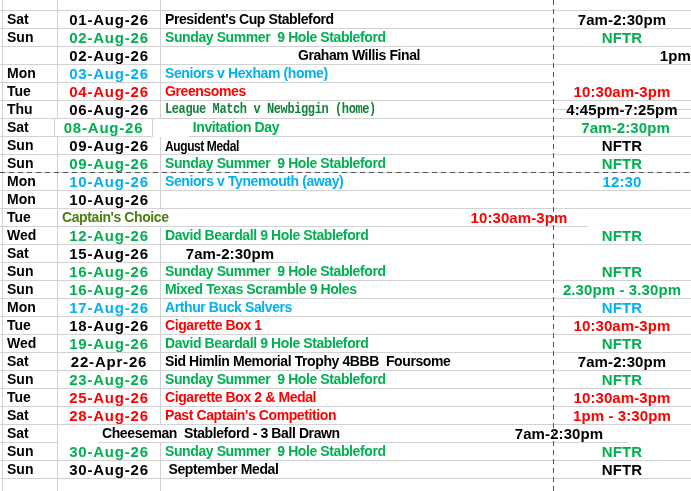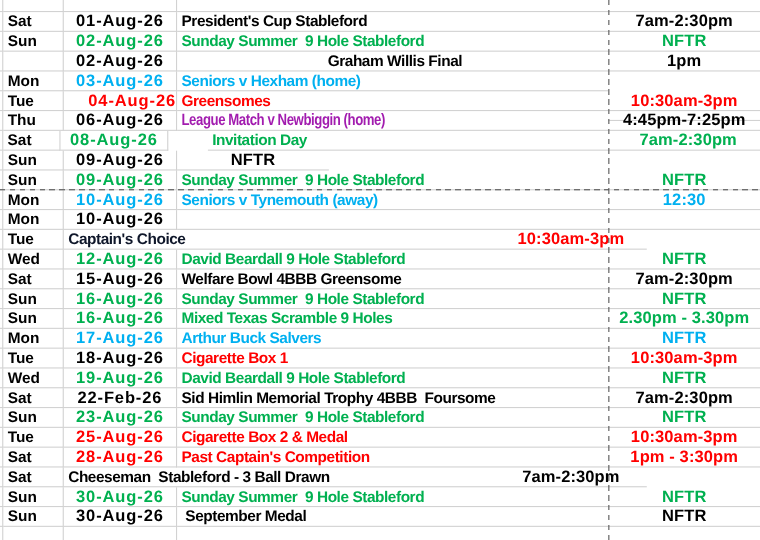--- a/index.html
+++ b/index.html
@@ -69,54 +69,55 @@
         <div class="cell c-day">Sun</div>
         <div class="cell c-date" style="color: rgb(0, 176, 80);">02-Aug-26</div>
         <div class="cell c-event" style="color: rgb(0, 176, 80);"><span>Sunday Summer  9 Hole Stableford</span></div>
         <div class="cell c-time" style="color: rgb(0, 176, 80);">NFTR</div>
       </div>
       <div class="row">
         <div class="cell c-gutter"></div>
         <div class="cell c-day"></div>
         <div class="cell c-date" style="color: rgb(0, 0, 0);">02-Aug-26</div>
         <div class="cell c-event" style="color: rgb(0, 0, 0); text-align: center;"><span>Graham Willis Final</span></div>
-        <div class="cell c-time" style="color: rgb(0, 0, 0);">1pm</div>
+        <div class="cell c-time" style="color: rgb(0, 0, 0); text-align: right;">1pm</div>
       </div>
       <div class="row">
         <div class="cell c-gutter"></div>
         <div class="cell c-day">Mon</div>
         <div class="cell c-date" style="color: rgb(0, 176, 240);">03-Aug-26</div>
         <div class="cell c-event" style="color: rgb(0, 176, 240);"><span>Seniors v Hexham (home)</span></div>
         <div class="cell c-time" style="color: rgb(0, 176, 240); margin-top: 44px;">12:30pm</div>
       </div>
       <div class="row">
         <div class="cell c-gutter"></div>
         <div class="cell c-day">Tue</div>
-        <div class="cell c-date" style="color: rgb(255, 0, 0); text-align: right;">04-Aug-26</div>
+        <div class="cell c-date" style="color: rgb(255, 0, 0);">04-Aug-26</div>
         <div class="cell c-event" style="color: rgb(255, 0, 0);"><span>Greensomes</span></div>
         <div class="cell c-time" style="color: rgb(255, 0, 0);">10:30am-3pm</div>
       </div>
       <div class="row">
         <div class="cell c-gutter"></div>
         <div class="cell c-day">Thu</div>
         <div class="cell c-date" style="color: rgb(0, 0, 0);">06-Aug-26</div>
-        <div class="cell c-event" style="color: #a21caf;"><span class="narrow">League Match v Newbiggin (home)</span></div>
+        <div class="cell c-event" style="color: #15803d; font-family: Liberation Mono, monospace;"><span class="narrow">League Match v Newbiggin (home)</span></div>
         <div class="cell c-time" style="color: rgb(0, 0, 0);">4:45pm-7:25pm</div>
       </div>
       <div class="row">
         <div class="cell c-gutter"></div>
         <div class="cell c-day">Sat</div>
         <div class="cell c-date" style="color: rgb(0, 176, 80);">08-Aug-26</div>
         <div class="cell c-event" style="color: rgb(0, 176, 80); margin-left: 36px;"><span>Invitation Day</span></div>
         <div class="cell c-time" style="color: rgb(0, 176, 80);">7am-2:30pm</div>
       </div>
       <div class="row">
         <div class="cell c-gutter"></div>
         <div class="cell c-day">Sun</div>
         <div class="cell c-date" style="color: rgb(0, 0, 0);">09-Aug-26</div>
+        <div class="cell c-event" style="color: rgb(0, 0, 0);"><span class="narrow">August Medal</span></div>
         <div class="cell c-time" style="color: rgb(0, 0, 0);">NFTR</div>
       </div>
       <div class="row">
         <div class="cell c-gutter"></div>
         <div class="cell c-day">Sun</div>
         <div class="cell c-date" style="color: rgb(0, 176, 80);">09-Aug-26</div>
         <div class="cell c-event" style="color: rgb(0, 176, 80);"><span>Sunday Summer  9 Hole Stableford</span></div>
         <div class="cell c-time" style="color: rgb(0, 176, 80);">NFTR</div>
       </div>
       <div class="row">
@@ -129,35 +130,34 @@
       <div class="row">
         <div class="cell c-gutter"></div>
         <div class="cell c-day">Mon</div>
         <div class="cell c-date" style="color: rgb(0, 0, 0);">10-Aug-26</div>
         <div class="cell c-event" style="color: rgb(0, 0, 0); margin-top: 16px;"><span>Hollow Tining Week</span></div>
         <div class="cell c-time" style="color: rgb(0, 0, 0);"></div>
       </div>
       <div class="row">
         <div class="cell c-gutter"></div>
         <div class="cell c-day">Tue</div>
-        <div class="cell c-event" style="color: #0f172a;"><span>Captain's Choice</span></div>
+        <div class="cell c-event" style="color: #4d7c0f;"><span>Captain's Choice</span></div>
         <div class="cell c-time" style="color: rgb(255, 0, 0);">10:30am-3pm</div>
       </div>
       <div class="row">
         <div class="cell c-gutter"></div>
         <div class="cell c-day">Wed</div>
         <div class="cell c-date" style="color: rgb(0, 176, 80);">12-Aug-26</div>
         <div class="cell c-event" style="color: rgb(0, 176, 80);"><span>David Beardall 9 Hole Stableford</span></div>
         <div class="cell c-time" style="color: rgb(0, 176, 80);">NFTR</div>
       </div>
       <div class="row">
         <div class="cell c-gutter"></div>
         <div class="cell c-day">Sat</div>
         <div class="cell c-date" style="color: rgb(0, 0, 0);">15-Aug-26</div>
-        <div class="cell c-event" style="color: rgb(0, 0, 0);"><span>Welfare Bowl 4BBB Greensome</span></div>
         <div class="cell c-time" style="color: rgb(0, 0, 0);">7am-2:30pm</div>
       </div>
       <div class="row">
         <div class="cell c-gutter"></div>
         <div class="cell c-day">Sun</div>
         <div class="cell c-date" style="color: rgb(0, 176, 80);">16-Aug-26</div>
         <div class="cell c-event" style="color: rgb(0, 176, 80);"><span>Sunday Summer  9 Hole Stableford</span></div>
         <div class="cell c-time" style="color: rgb(0, 176, 80);">NFTR</div>
       </div>
       <div class="row">
@@ -184,21 +184,21 @@
       <div class="row">
         <div class="cell c-gutter"></div>
         <div class="cell c-day">Wed</div>
         <div class="cell c-date" style="color: rgb(0, 176, 80);">19-Aug-26</div>
         <div class="cell c-event" style="color: rgb(0, 176, 80);"><span>David Beardall 9 Hole Stableford</span></div>
         <div class="cell c-time" style="color: rgb(0, 176, 80);">NFTR</div>
       </div>
       <div class="row">
         <div class="cell c-gutter"></div>
         <div class="cell c-day">Sat</div>
-        <div class="cell c-date" style="color: rgb(0, 0, 0);">22-Feb-26</div>
+        <div class="cell c-date" style="color: rgb(0, 0, 0);">22-Apr-26</div>
         <div class="cell c-event" style="color: rgb(0, 0, 0);"><span>Sid Himlin Memorial Trophy 4BBB  Foursome</span></div>
         <div class="cell c-time" style="color: rgb(0, 0, 0);">7am-2:30pm</div>
       </div>
       <div class="row">
         <div class="cell c-gutter"></div>
         <div class="cell c-day">Sun</div>
         <div class="cell c-date" style="color: rgb(0, 176, 80);">23-Aug-26</div>
         <div class="cell c-event" style="color: rgb(0, 176, 80);"><span>Sunday Summer  9 Hole Stableford</span></div>
         <div class="cell c-time" style="color: rgb(0, 176, 80);">NFTR</div>
       </div>
@@ -212,21 +212,21 @@
       <div class="row">
         <div class="cell c-gutter"></div>
         <div class="cell c-day">Sat</div>
         <div class="cell c-date" style="color: rgb(255, 0, 0);">28-Aug-26</div>
         <div class="cell c-event" style="color: rgb(255, 0, 0);"><span>Past Captain's Competition</span></div>
         <div class="cell c-time" style="color: rgb(255, 0, 0);">1pm - 3:30pm</div>
       </div>
       <div class="row">
         <div class="cell c-gutter"></div>
         <div class="cell c-day">Sat</div>
-        <div class="cell c-event" style="color: rgb(0, 0, 0);"><span>Cheeseman  Stableford - 3 Ball Drawn</span></div>
+        <div class="cell c-event" style="color: rgb(0, 0, 0); margin-left: 40px;"><span>Cheeseman  Stableford - 3 Ball Drawn</span></div>
         <div class="cell c-time" style="color: rgb(0, 0, 0);">7am-2:30pm</div>
       </div>
       <div class="row">
         <div class="cell c-gutter"></div>
         <div class="cell c-day">Sun</div>
         <div class="cell c-date" style="color: rgb(0, 176, 80);">30-Aug-26</div>
         <div class="cell c-event" style="color: rgb(0, 176, 80);"><span>Sunday Summer  9 Hole Stableford</span></div>
         <div class="cell c-time" style="color: rgb(0, 176, 80);">NFTR</div>
       </div>
       <div class="row">

